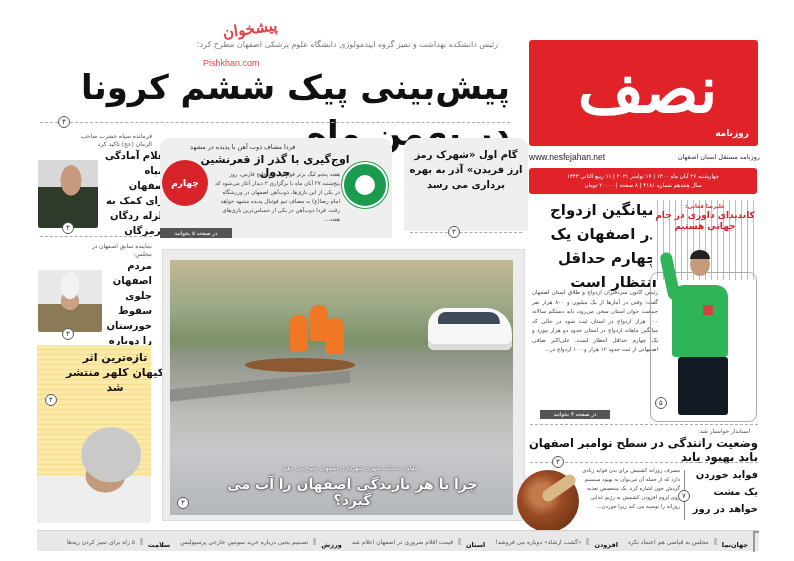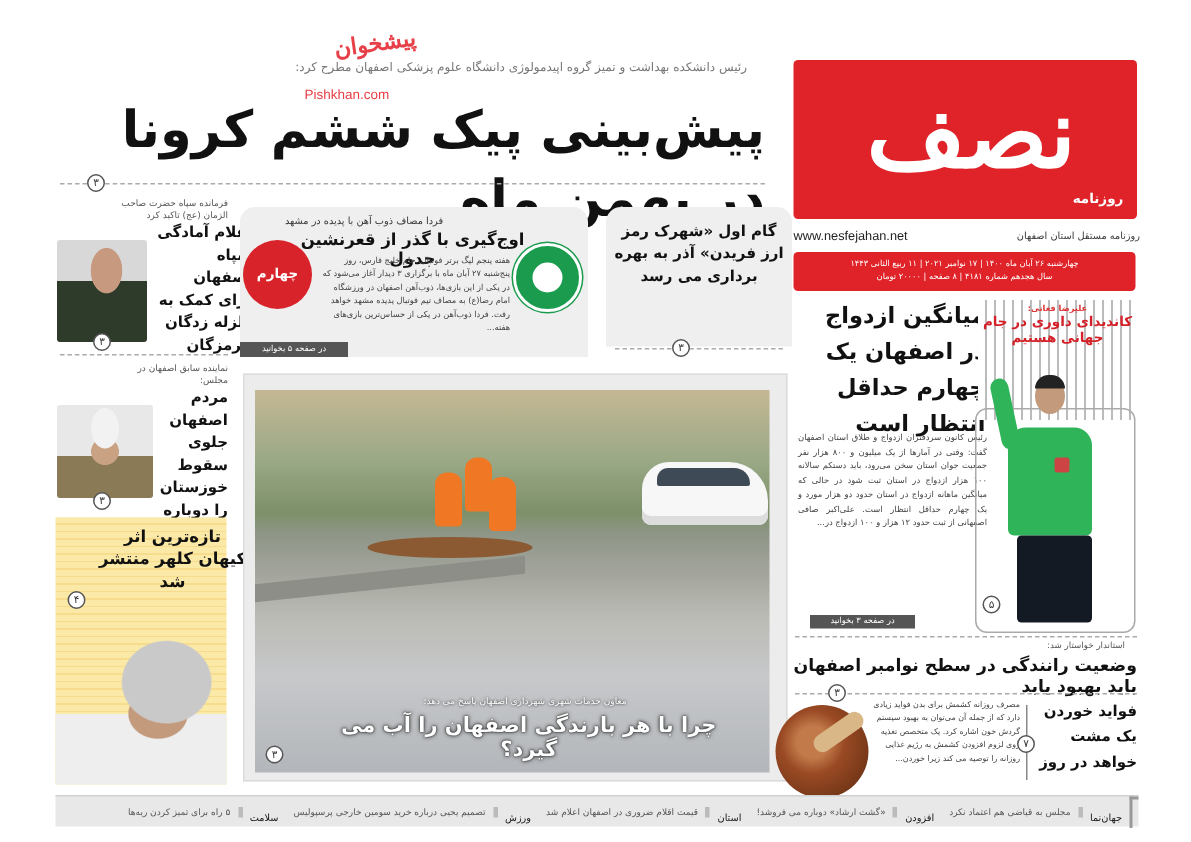--- a/index.html
+++ b/index.html
@@ -83,21 +83,21 @@
 
   
   .raisin-title { left: 690px; top: 466px; width: 68px; font-size: 10px; font-weight: bold; text-align: right; line-height: 17px; }
   .raisin-rule { left: 684px; top: 470px; width: 1px; height: 50px; background: #888; }
   .raisin-body { left: 580px; top: 466px; width: 100px; font-size: 5.3px; line-height: 9px; color: #444; text-align: right; }
   .raisin-photo { left: 517px; top: 470px; width: 62px; height: 62px; border-radius: 50%; background: radial-gradient(circle at 40% 40%, #c27a4a 0 20%, #9a4a24 40%, #7a3a1a 70%, #5c2b12 100%); }
   .raisin-spoon { left: 540px; top: 482px; width: 38px; height: 12px; background: #d9b787; border-radius: 6px; transform: rotate(-35deg); }
 
   
   .ticker { left: 37px; top: 530px; width: 722px; height: 21px; background: #e8e8e8; border-top: 1px solid #d0d0d0; display: flex; flex-direction: row; align-items: center; }
-  .ticker-section { font-size: 6.5px; font-weight: normal; padding: 0 5px; color: #111; white-space: nowrap; align-self: flex-end; padding-bottom: 2px; }
+  .ticker-section { font-size: 6.5px; font-weight: bold; padding: 0 5px; color: #111; white-space: nowrap; align-self: flex-end; padding-bottom: 2px; }
   .ticker-item { font-size: 6px; color: #555; padding: 0 5px; white-space: nowrap; border-right: 3px solid #bbb; }
   .ticker-end { width: 6px; height: 21px; border-left: 2px solid #999; border-top: 2px solid #999; }
 </style>
 </head>
 <body>
 
 <div class="abs logo-box"></div>
 <div class="abs logo-text">نصف جهان</div>
 <div class="abs logo-daily">روزنامه</div>
 <div class="abs site-url">www.nesfejahan.net</div>

